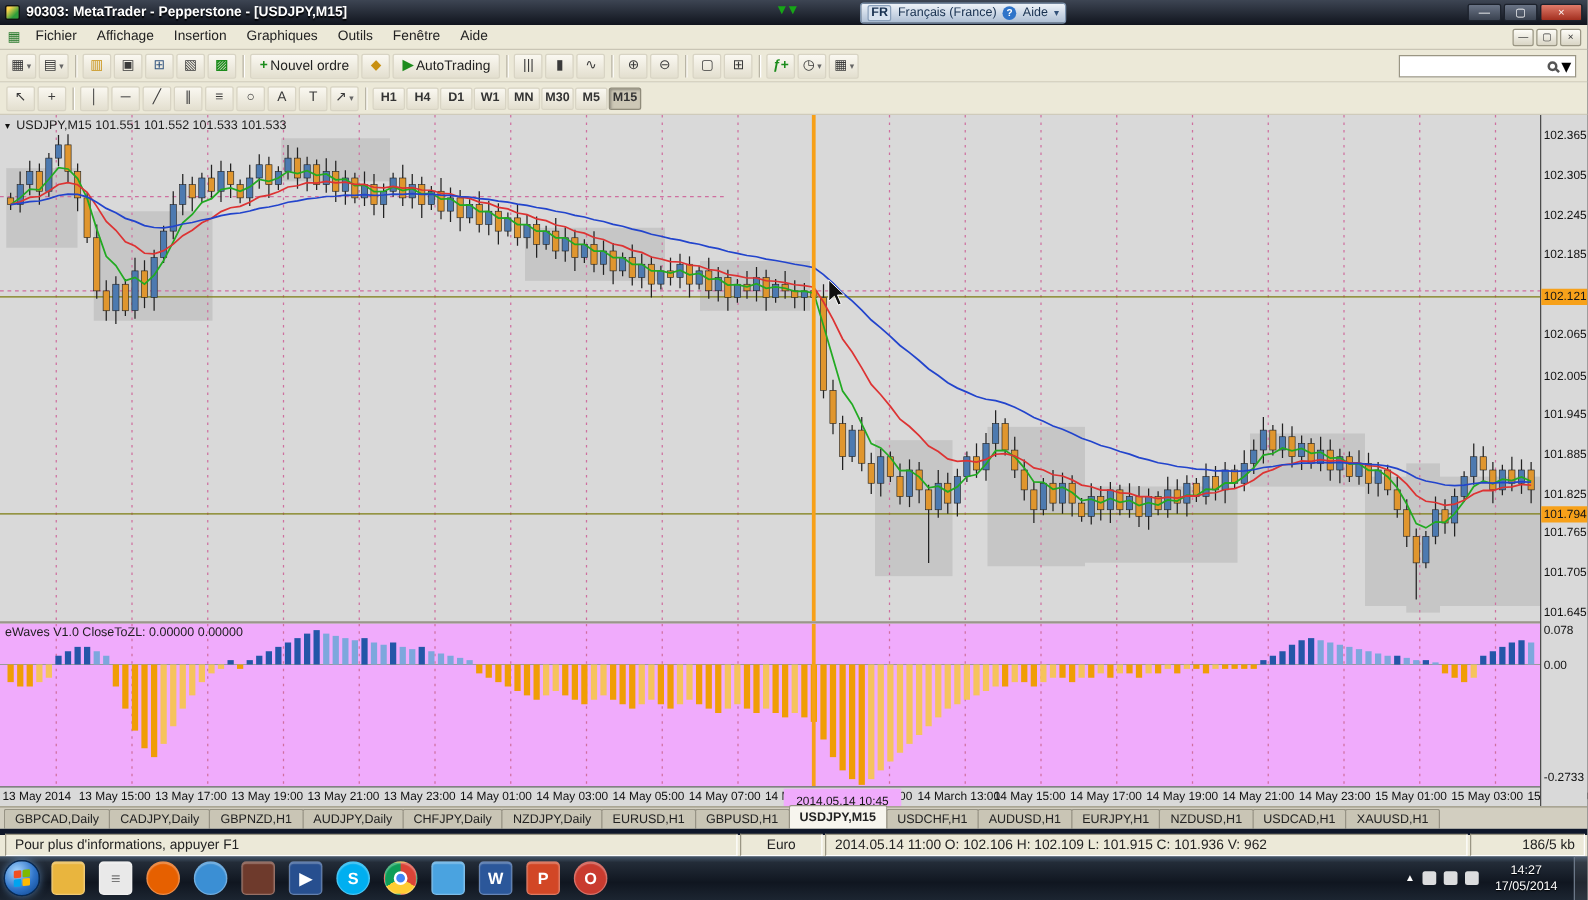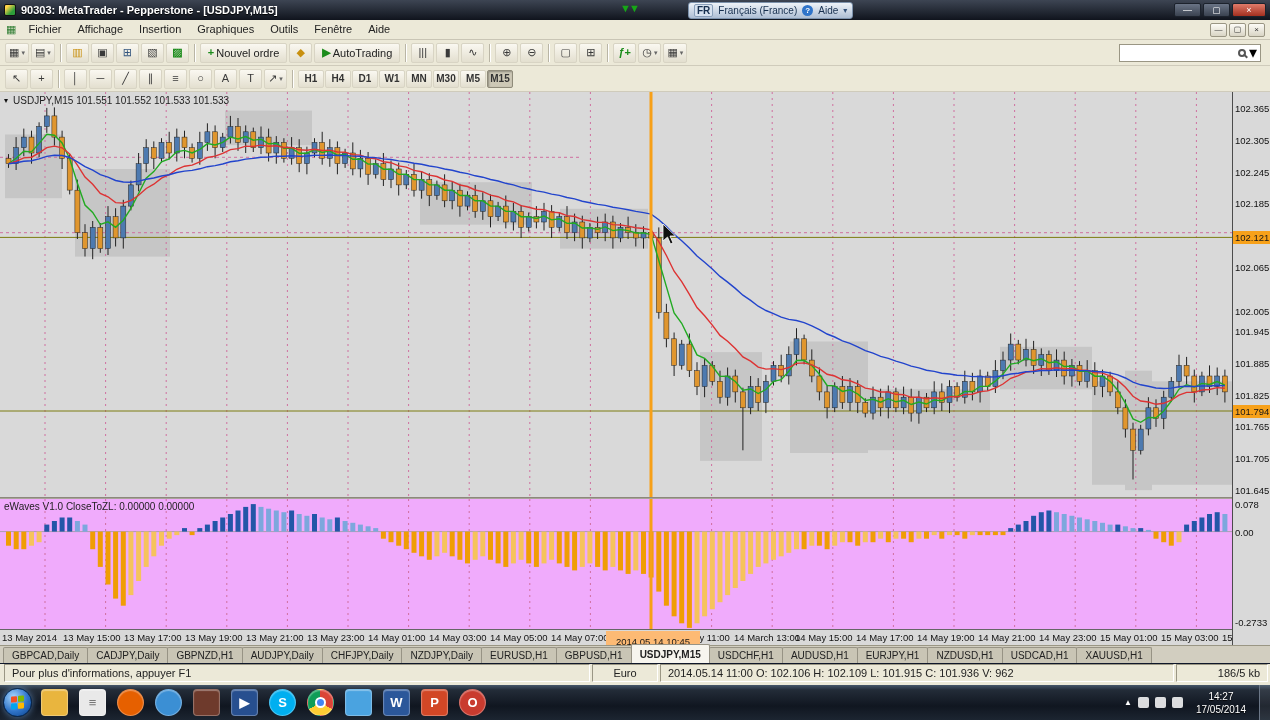--- a/index.html
+++ b/index.html
@@ -53,32 +53,32 @@
   
   .chart-area{position:absolute;top:92px;left:0;width:1232px;height:553px;background:#d9d9d9}
   .main-chart{position:relative;height:405px;background:#d9d9d9}
   .symbol-line{position:absolute;top:3px;left:4px;font-size:10px;color:#1d1d1d;display:flex;gap:5px;align-items:center}
   .scroll-marker{font-size:8px;color:#111}
   .splitter{height:2px;background:#a8a49a;border-top:1px solid #8c887c}
   .ind-pane{position:relative;height:130px;background:#f0abfc}
   .ind-label{position:absolute;top:2px;left:4px;font-size:10px;color:#1d1d1d}
   .time-axis{position:relative;height:16px;border-top:1px solid #666;background:#d9d9d9;font-size:9.5px;color:#111}
   .time-label{position:absolute;top:2px;white-space:nowrap}
-  .time-badge{position:absolute;left:606px;top:1px;width:94px;height:20px;background:#fdba74;color:#161616;font-size:9.5px;display:flex;align-items:center;justify-content:center;z-index:2}
+  .time-badge{position:absolute;left:627px;top:1px;width:94px;height:20px;background:#f0abfc;color:#161616;font-size:9.5px;display:flex;align-items:center;justify-content:center;z-index:2}
   .scale-area{position:absolute;top:92px;left:1232px;width:38px;height:553px;background:#d9d9d9;border-left:1px solid #4c4c4c}
   .price-label{position:absolute;left:2px;font-size:9.5px;color:#111;white-space:nowrap}
   .price-badge{position:absolute;left:0;width:37px;height:13px;background:#f7a11a;color:#161616;font-size:9.5px;display:flex;align-items:center;padding-left:2px;z-index:2}
 
   
   .tabbar{position:absolute;top:645px;left:0;right:0;height:18px;background:#d2cec0;border-top:1px solid #9a9684;display:flex;align-items:flex-end;font-size:10px;color:#222;padding-left:3px;z-index:3}
   .tab{height:16px;padding:0 8px;border:1px solid #979385;border-bottom:none;background:#c9c5b5;margin-right:-1px;display:flex;align-items:center;border-radius:2px 2px 0 0;white-space:nowrap}
   .tab.active{background:#f7f5ee;height:19px;font-weight:bold}
 
   
-  .statusbar{position:absolute;top:663px;left:0;right:0;height:22px;background:#ece9d8;border-top:1px solid #0f172a;display:flex;align-items:flex-start;font-size:11px;color:#222;padding:0 2px;z-index:3}
+  .statusbar{position:absolute;top:663px;left:0;right:0;height:22px;background:#ece9d8;border-top:5px solid #0f172a;display:flex;align-items:flex-end;font-size:11px;color:#222;padding:0 2px;z-index:3}
   .seg{height:18px;display:flex;align-items:center;padding:0 7px;margin-left:2px;border:1px solid;border-color:#9a9684 #fff #fff #9a9684;white-space:nowrap;overflow:hidden}
   .seg-help{width:586px}
   .seg-profile{width:66px;justify-content:center}
   .seg-info{flex:1}
   .seg-kb{width:92px;justify-content:flex-end}
 
   
   .taskbar{position:absolute;top:685px;left:0;right:0;height:35px;background:linear-gradient(#46576a 0%,#232c38 14%,#101620 60%,#1c2531 100%);display:flex;align-items:center;gap:9px;padding-left:3px;z-index:5}
   .start-orb{width:29px;height:29px;border-radius:50%;background:radial-gradient(circle at 35% 30%,#a5d6ff,#2f74c9 55%,#0b3f86);border:1px solid #072a55;display:flex;align-items:center;justify-content:center;box-shadow:0 0 7px rgba(130,190,255,.55);flex:none}
   .flag{width:13px;height:13px;display:grid;grid-template-columns:1fr 1fr;grid-template-rows:1fr 1fr;gap:1px;transform:skewY(-6deg)}
@@ -850,21 +850,21 @@
       </div>
   </div>
   <div class="scale-area">
     <div class="price-badge" style="top: 139px;">102.121</div>
     <div class="price-badge" style="top: 313px;">101.794</div>
   <div class="price-label" style="top: 11px;">102.365</div>
       <div class="price-label" style="top: 43px;">102.305</div>
       <div class="price-label" style="top: 75px;">102.245</div>
       <div class="price-label" style="top: 106px;">102.185</div>
       <div class="price-label" style="top: 170px;">102.065</div>
-      <div class="price-label" style="top: 214px;">102.005</div>
+      <div class="price-label" style="top: 204px;">102.005</div>
       <div class="price-label" style="top: 234px;">101.945</div>
       <div class="price-label" style="top: 266px;">101.885</div>
       <div class="price-label" style="top: 298px;">101.825</div>
       <div class="price-label" style="top: 329px;">101.765</div>
       <div class="price-label" style="top: 361px;">101.705</div>
       <div class="price-label" style="top: 393px;">101.645</div>
       <div class="price-label" style="top: 407px;">0.078</div>
       <div class="price-label" style="top: 435px;">0.00</div>
       <div class="price-label" style="top: 525px;">-0.2733</div>
     </div>

